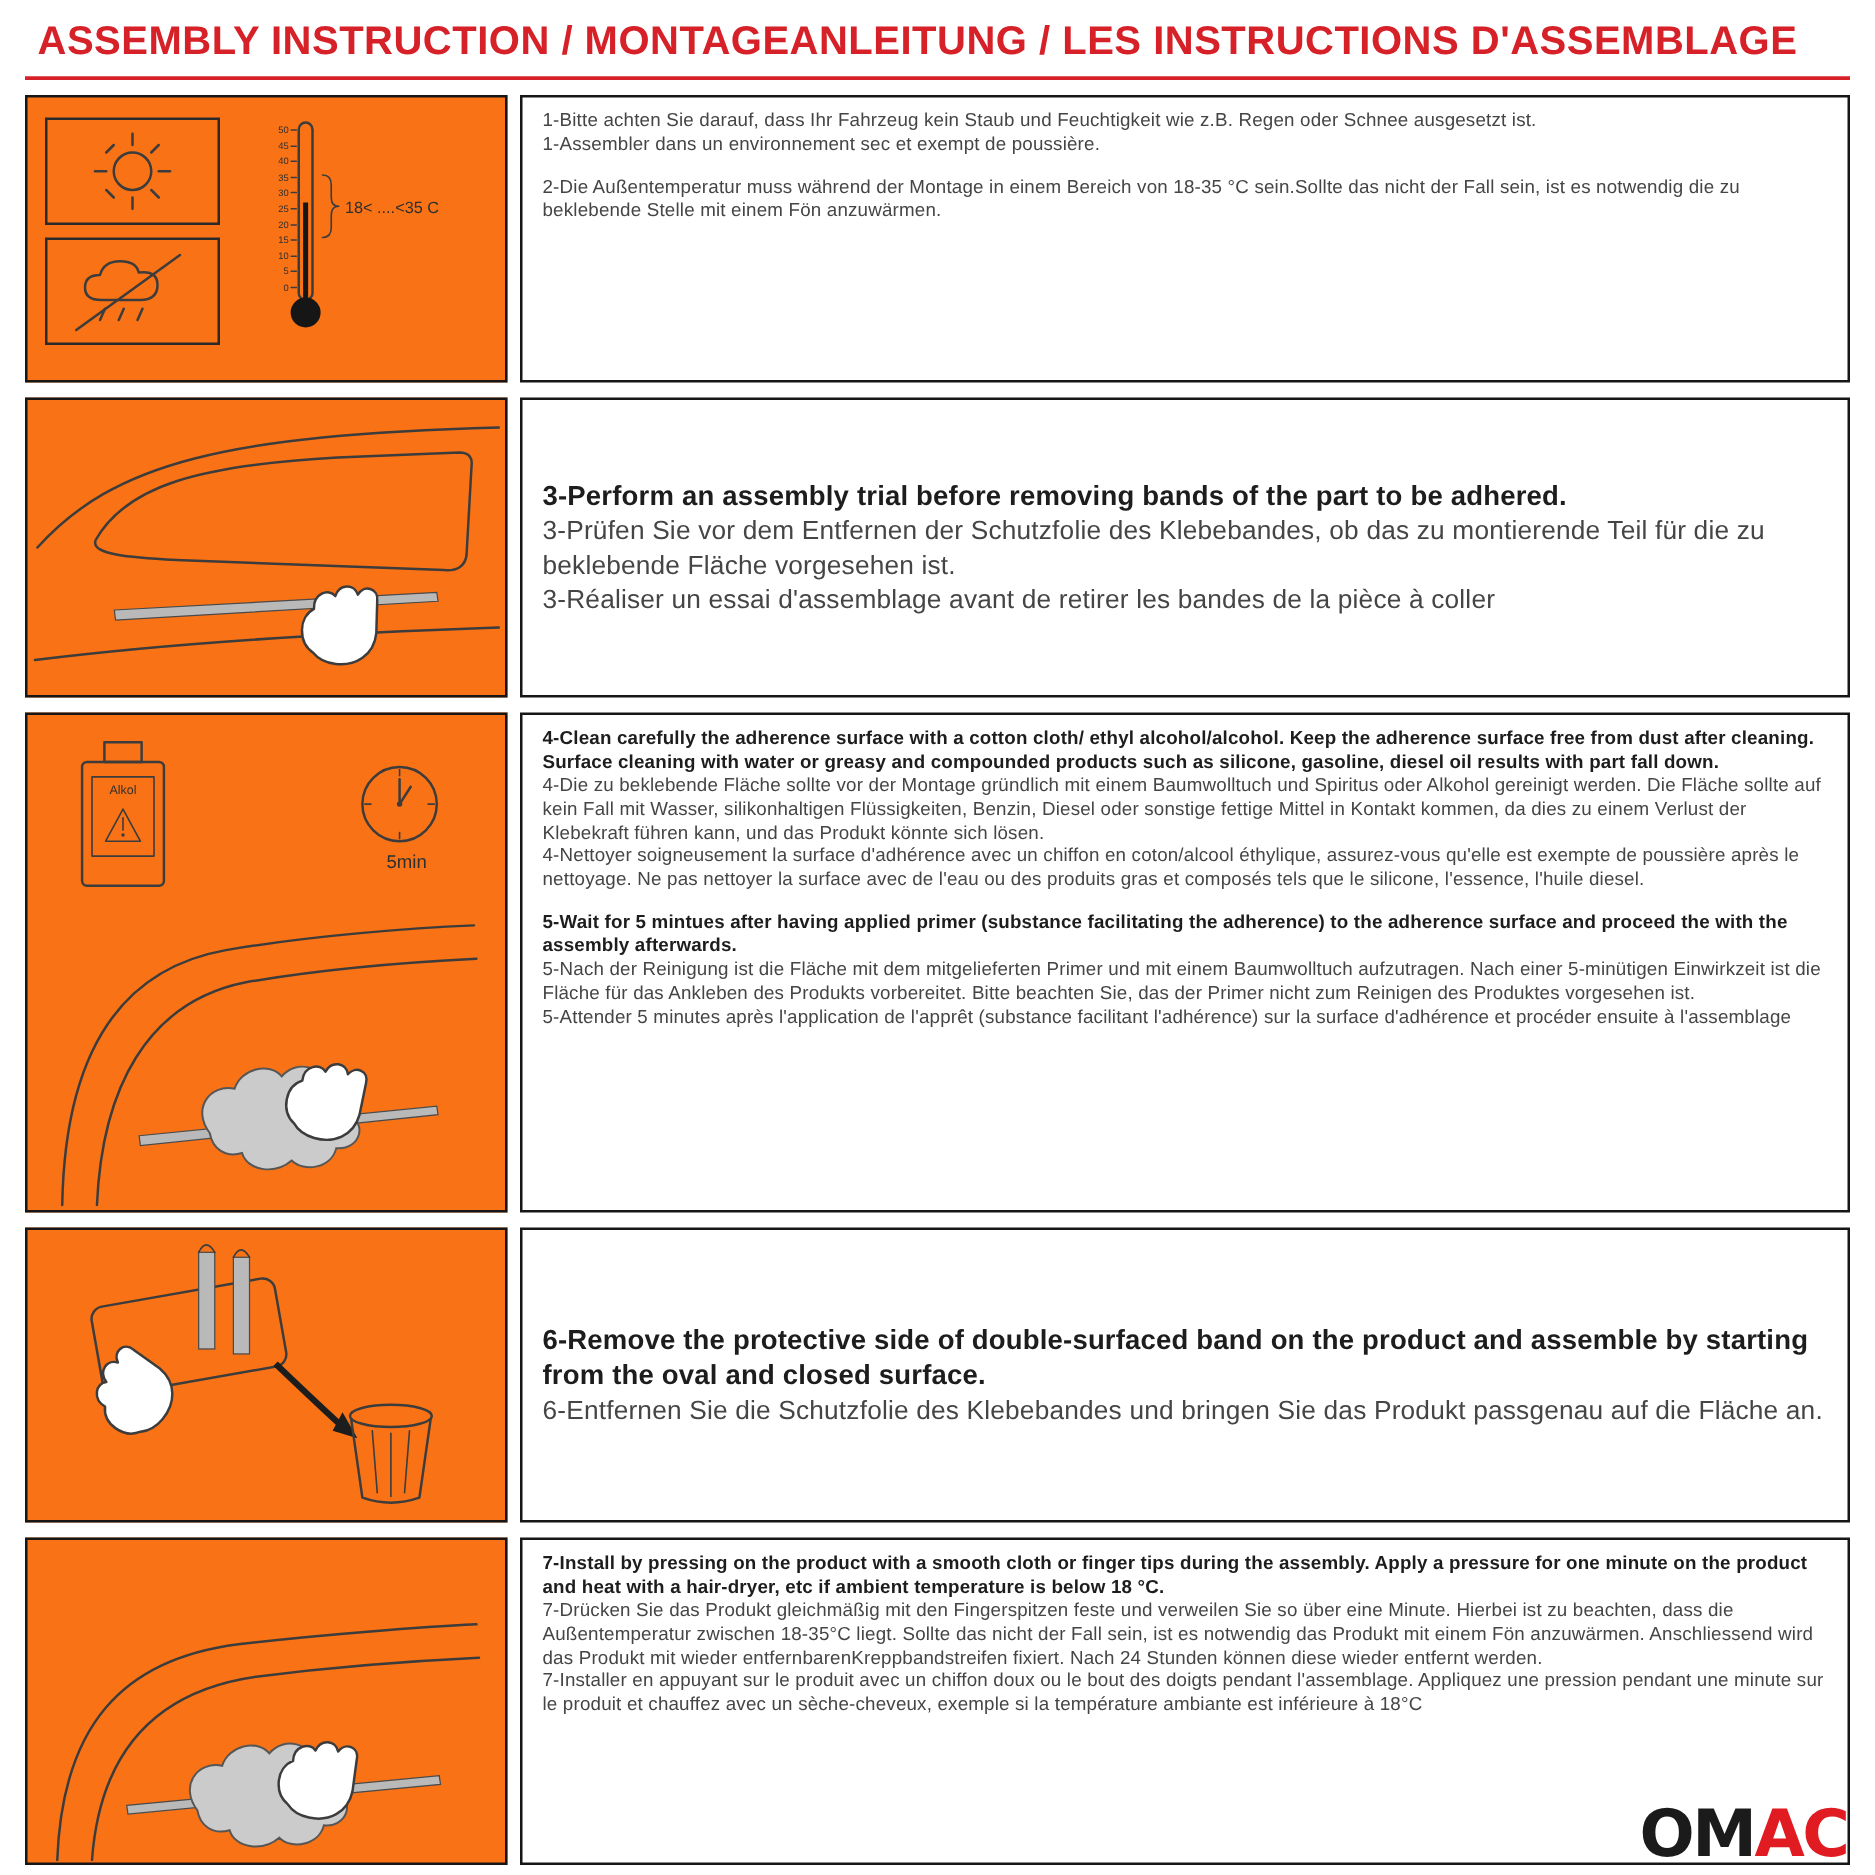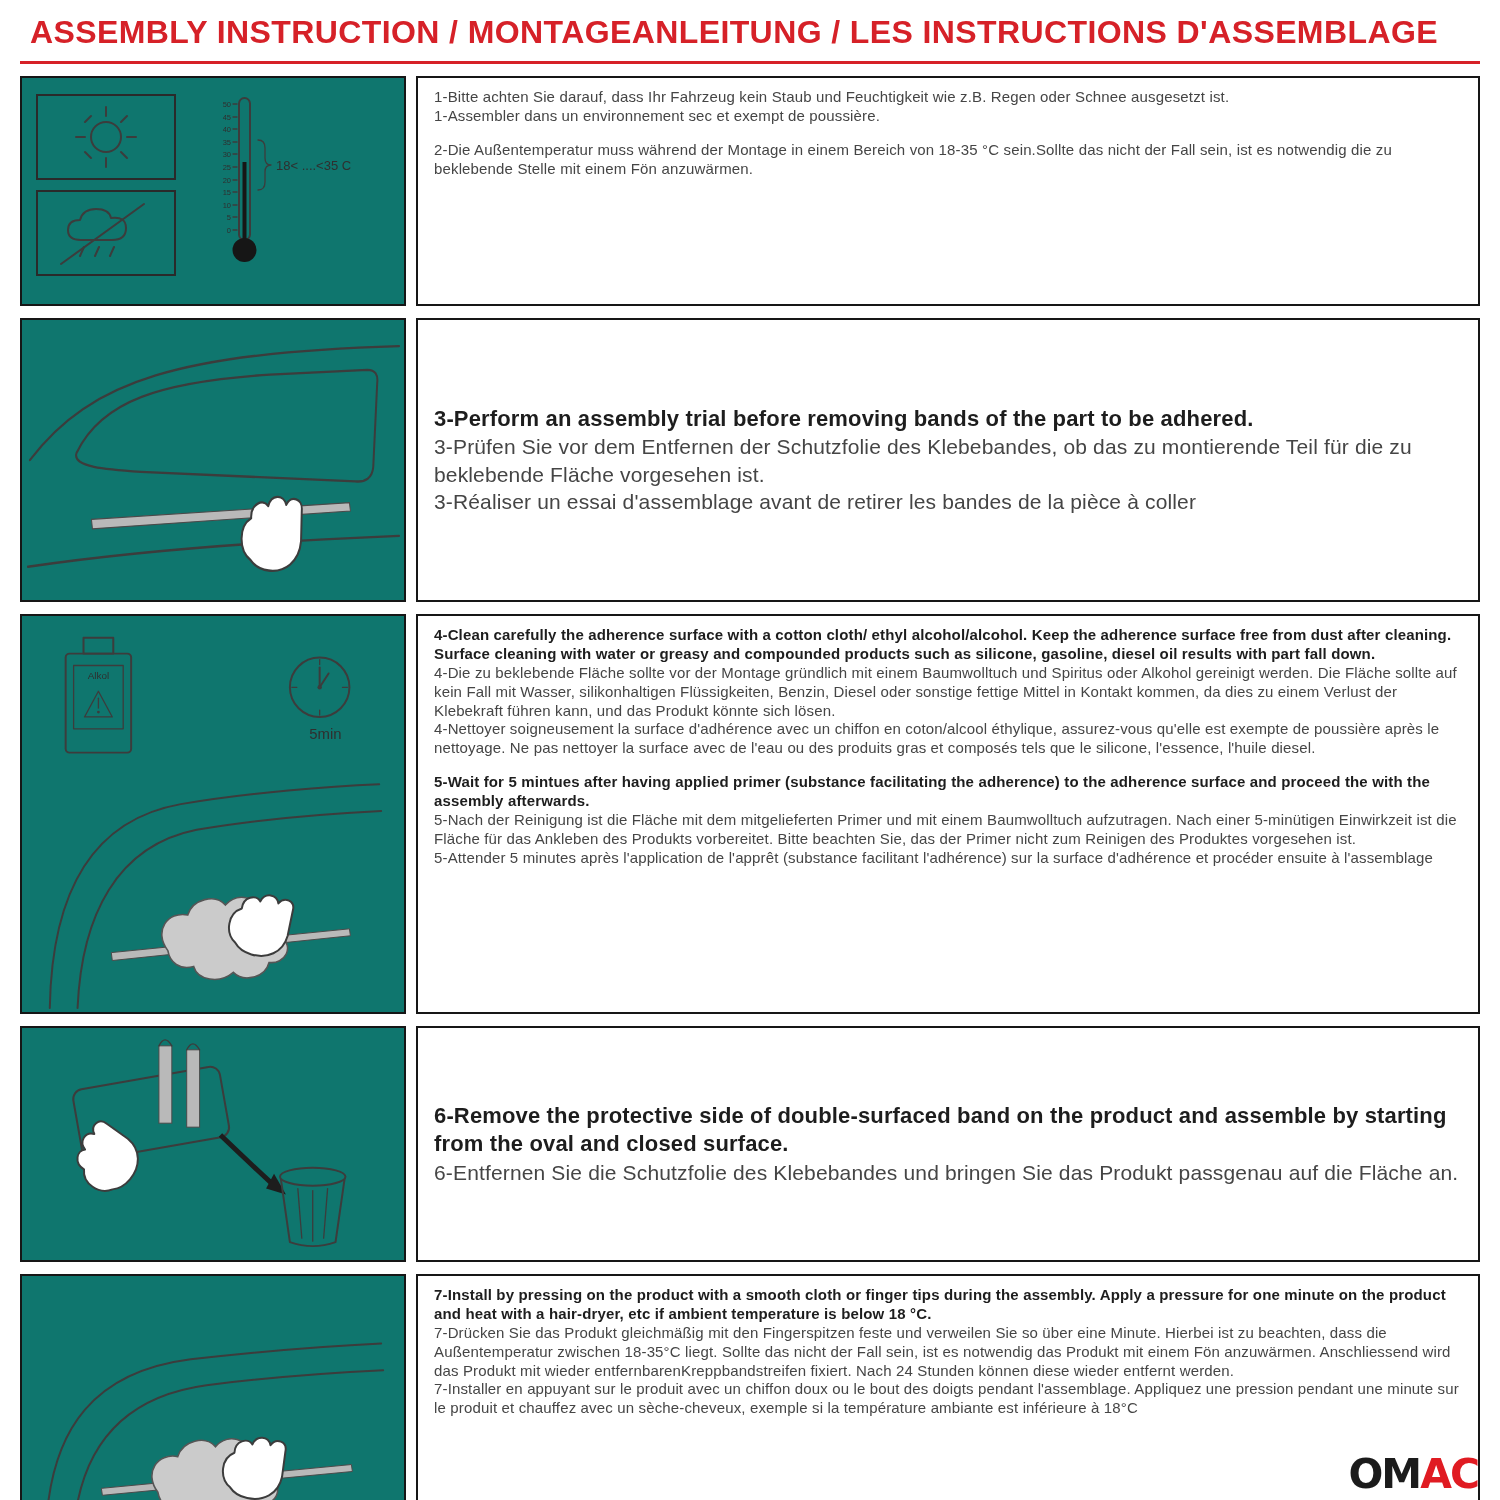--- a/index.html
+++ b/index.html
@@ -2,40 +2,40 @@
 <html><head>
 <meta charset="utf-8">
 <style>
   *{box-sizing:border-box;margin:0;padding:0}
   html,body{background:#fff}
   body{width:1500px;height:1500px;font-family:"Liberation Sans",sans-serif;position:relative;overflow:hidden}
   .page{position:relative;width:1500px;height:1500px;padding:10px 20px}
   .title{color:#d62128;font-size:32px;font-weight:800;letter-spacing:.4px;margin:4px 0 10px 10px;white-space:nowrap}
   .rule{height:3px;background:#d62128}
   .row{display:flex;gap:10px;margin-top:12px}
-  .illus{width:386px;flex:none;border:2px solid #161616;position:relative;background:#0f766e;overflow:hidden}
+  .illus{width:386px;flex:none;border:2px solid #161616;position:relative;background:#f97316;overflow:hidden}
   .textbox{flex:1;border:2px solid #161616;padding:10px 16px;display:flex;flex-direction:column;justify-content:flex-start;color:#454545;font-size:15px;line-height:1.26;letter-spacing:.15px}
   .row.center .textbox{justify-content:center}
   .row.big .textbox{font-size:21px;line-height:1.3}
   .b{font-weight:700;color:#1d1d1d}
   .row.big .b{font-size:22px}
   .block+.block{margin-top:15px}
-  .r1{height:230px}.r2{height:284px}.r3{height:400px}.r4{height:236px}.r5{height:262px}
+  .r1{height:230px}.r2{height:240px}.r3{height:400px}.r4{height:236px}.r5{height:262px}
   .illus svg.fill{position:absolute;inset:0;width:100%;height:100%}
   .minibox{position:absolute;left:14px;width:140px;height:86px;border:2px solid #2a2a2a}
   .minibox svg{width:100%;height:100%}
   .thermo{position:absolute;left:180px;top:12px;width:200px;height:205px}
   .ln{fill:none;stroke:#3c3c3c;stroke-width:2;stroke-linecap:round;stroke-linejoin:round}
   .thin{stroke-width:1.3}
   .tx{fill:#2f2f2f;stroke:none;font-family:"Liberation Sans",sans-serif}
   .hand{fill:#fff}
   .cloth{fill:#cbcbcb;stroke:#565656;stroke-width:1.6}
   .strip{fill:#b9b9b9;stroke:#4a4a4a;stroke-width:1}
   .arrow{fill:none;stroke:#1d1d1d;stroke-width:5}
-  .logo{position:absolute;right:22px;bottom:2px;font-size:41px;font-weight:800;letter-spacing:-2px;font-family:"DejaVu Sans","Liberation Sans",sans-serif}
+  .logo{position:absolute;right:22px;bottom:2px;font-size:52px;font-weight:800;letter-spacing:-2px;font-family:"DejaVu Sans","Liberation Sans",sans-serif}
   .logo .k{color:#1b1b1b}.logo .r{color:#e01b22}
 </style>
 </head>
 <body>
 
 <svg width="0" height="0" style="position:absolute" aria-hidden="true">
   <defs>
     <path id="hand-shape" d="M-5,45 C-18,38 -20,18 -8,10 C-10,-2 2,-8 8,-2 C10,-12 22,-14 26,-5 C30,-14 42,-12 42,-2 L44,24 C44,42 30,52 14,52 C6,52 0,50 -5,45 Z"></path>
     <path id="cloth-shape" d="M-58,36 C-73,16 -58,-4 -38,0 C-33,-16 -10,-22 0,-10 C12,-24 34,-18 36,-2 C54,-6 66,8 56,22 C70,32 60,50 44,48 C40,64 18,68 8,58 C-6,70 -28,66 -32,52 C-46,56 -56,48 -58,36 Z"></path>
   </defs>

